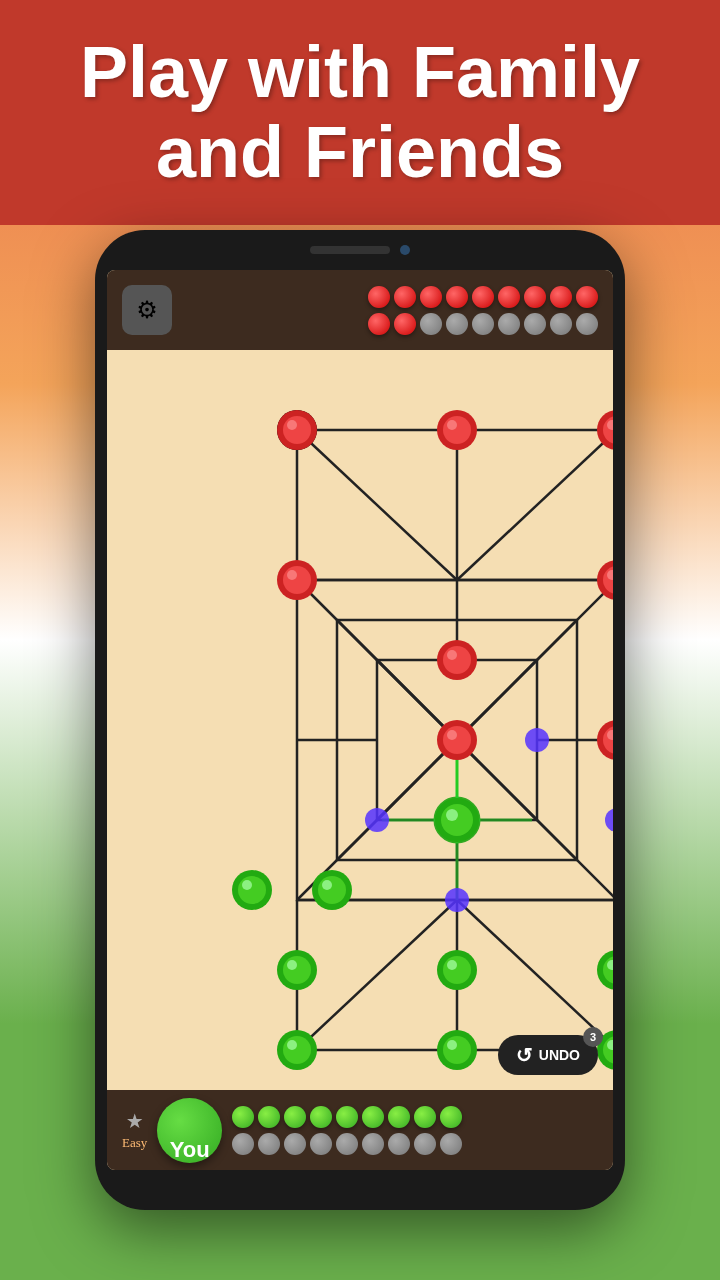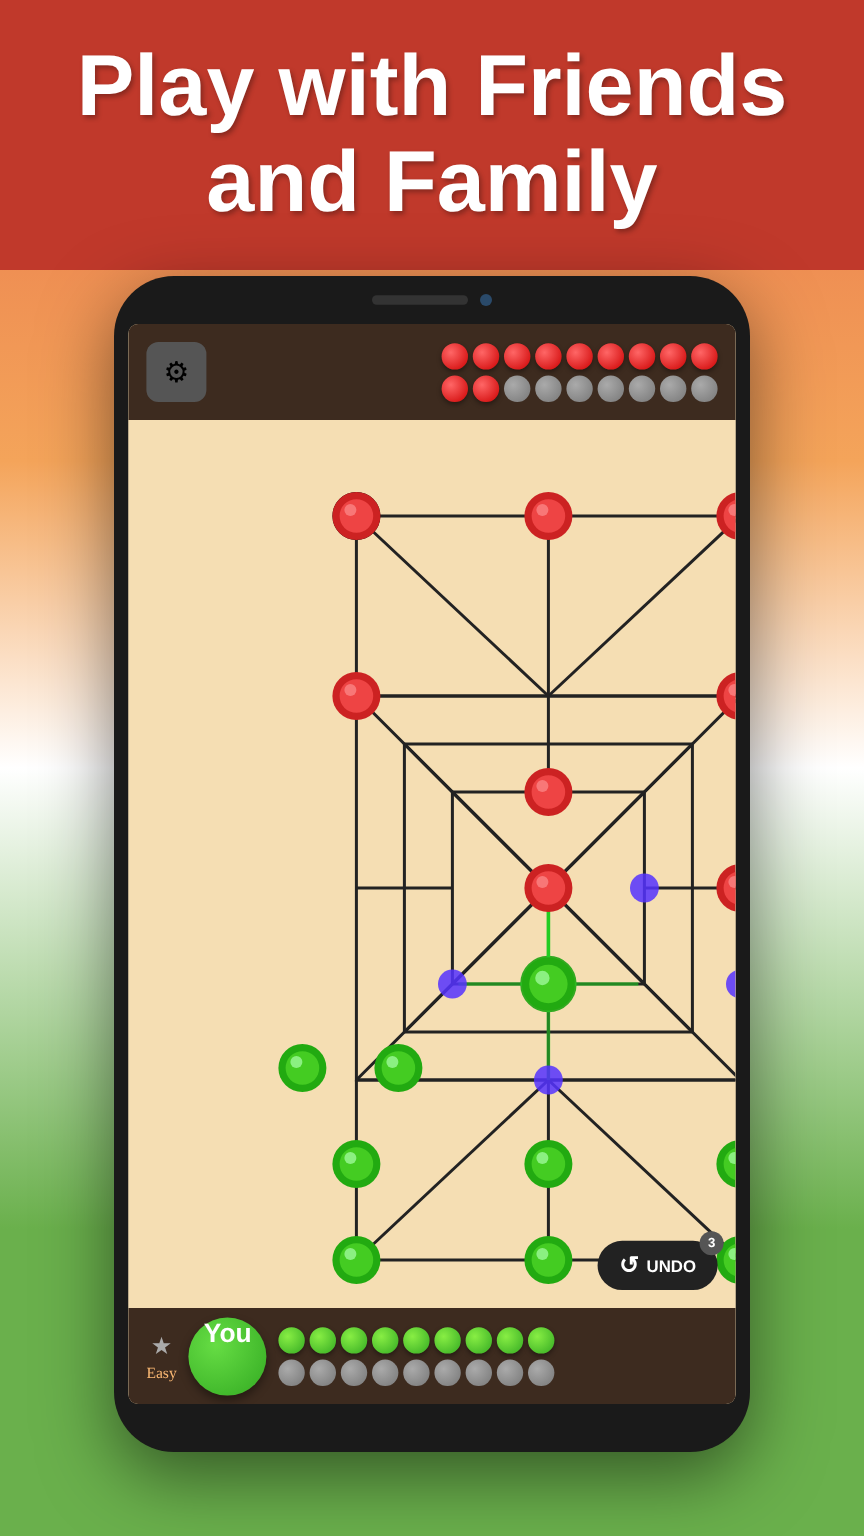--- a/index.html
+++ b/index.html
@@ -186,21 +186,21 @@
     .star-icon {
       font-size: 20px;
       color: #aaa;
     }
     .you-btn {
       width: 65px;
       height: 65px;
       background: radial-gradient(circle at 35% 35%, #66dd44, #33aa22);
       border-radius: 50%;
       display: flex;
-      align-items: flex-start;
+      align-items: flex-end;
       justify-content: center;
       color: white;
       font-size: 22px;
       font-weight: bold;
       box-shadow: 0 4px 8px rgba(0,0,0,0.4);
     }
     .green-pieces {
       display: flex;
       flex-direction: column;
       gap: 5px;
@@ -252,22 +252,22 @@
       justify-content: center;
     }
   </style>
 </head>
 <body>
 
 <div class="bg"></div>
 
 <div class="top-banner">
   <div class="top-banner-text">
-    <span>Play with Friends</span><br>
-    <span>and Family</span>
+    <span>Play with Family</span><br>
+    <span>and Friends</span>
   </div>
 </div>
 
 <div class="phone-frame">
 
   <div class="phone-top-bar">
     <div class="phone-speaker"></div>
     <div class="phone-camera"></div>
   </div>
 

